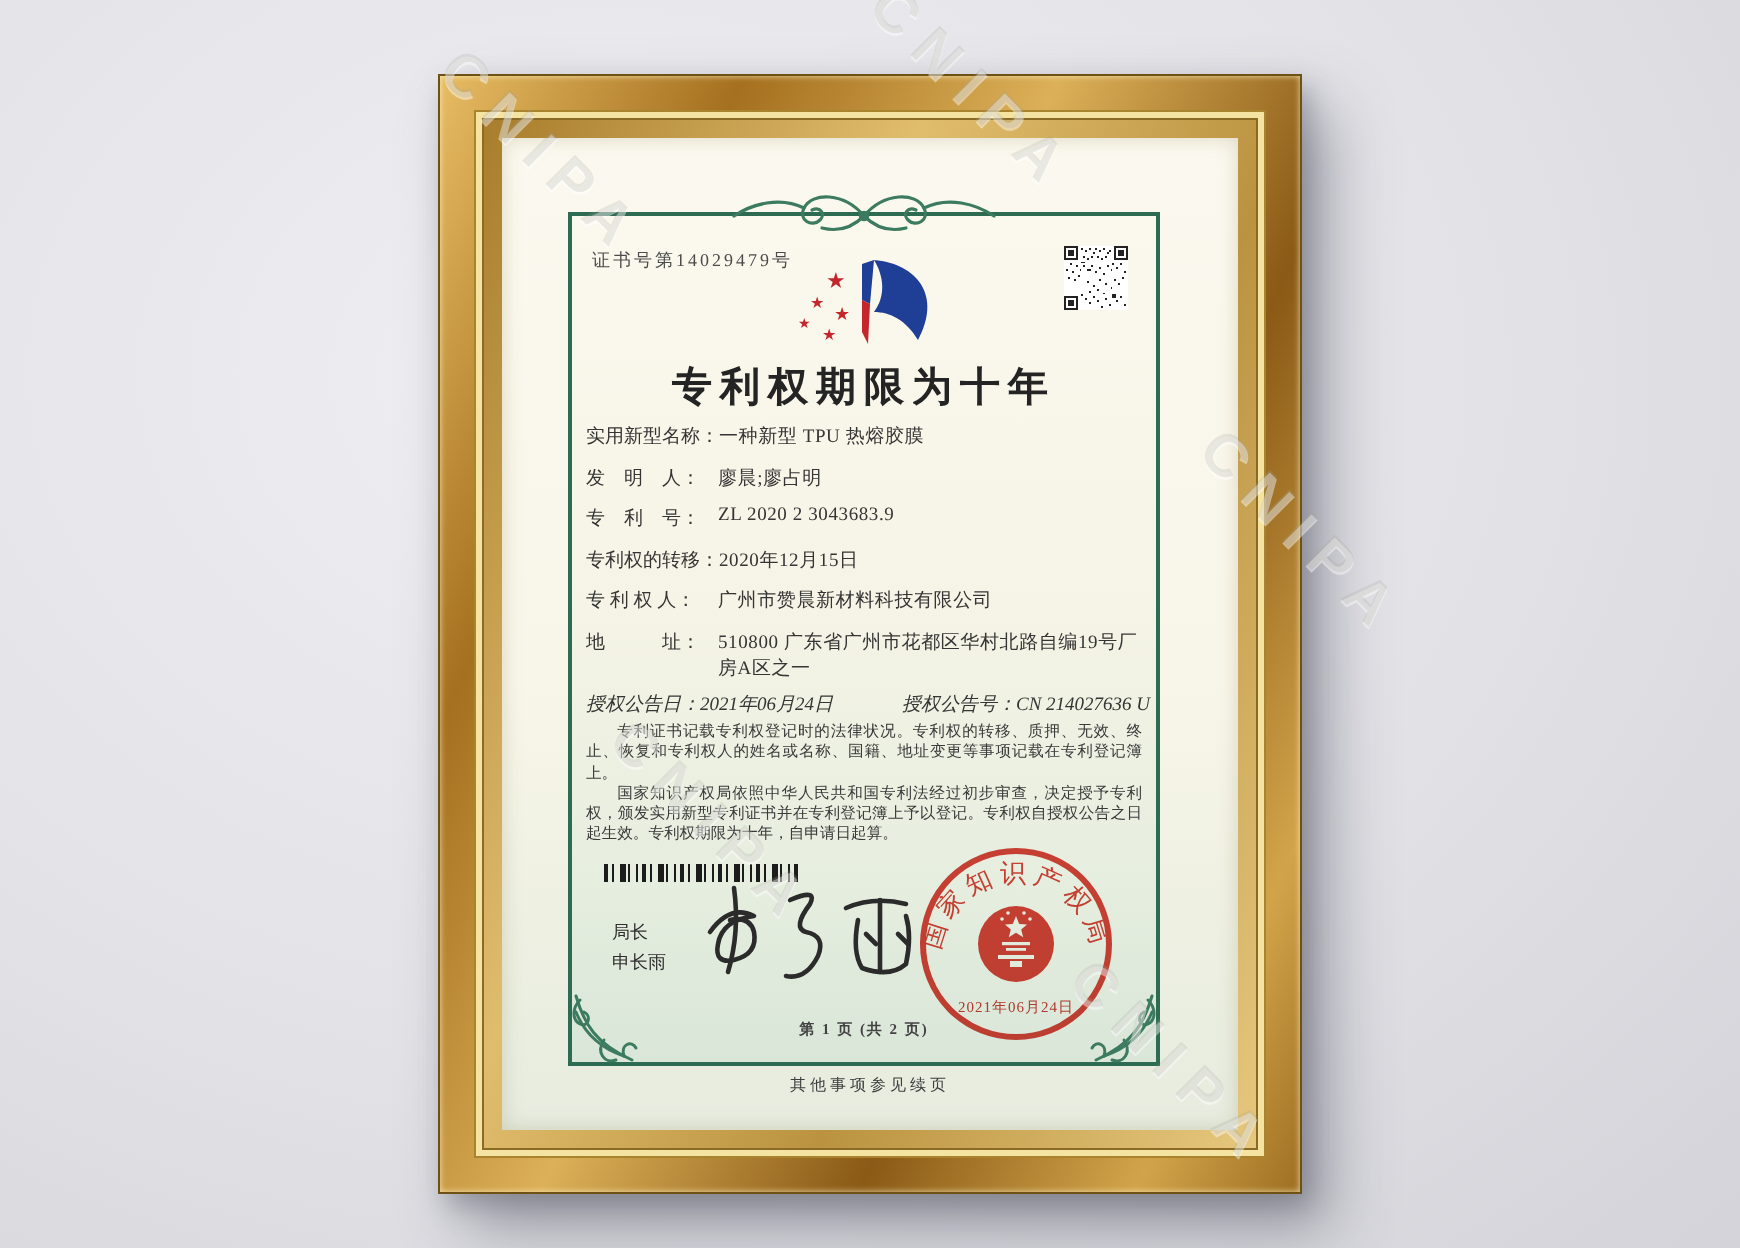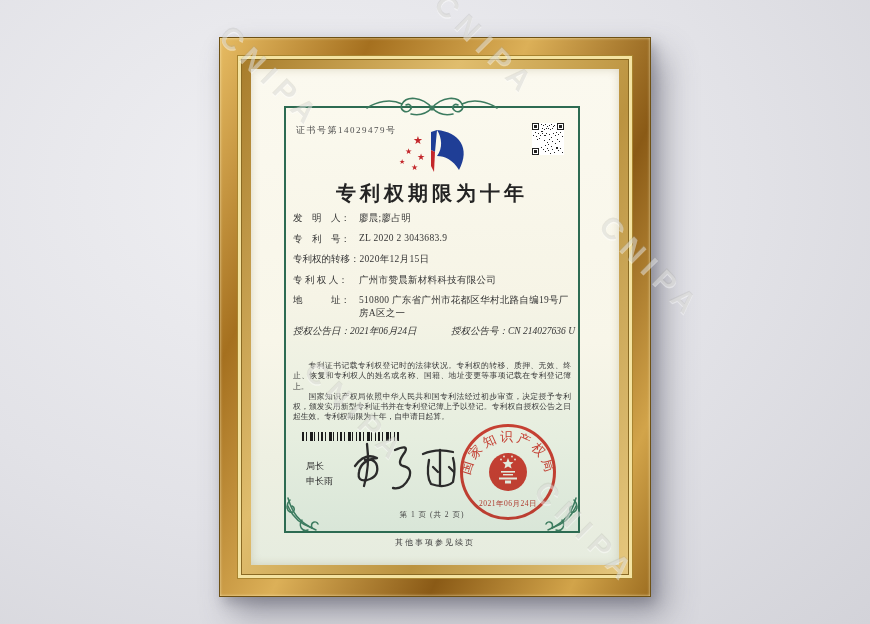--- a/index.html
+++ b/index.html
@@ -62,21 +62,21 @@
       #1c1c1c 16px 17px, transparent 17px 19px); }
 
   .director { position:absolute; left:20px; top:351px; font-size:9px; color:#2e2e2e; line-height:15px; }
   .signature { position:absolute; left:55px; top:330px; }
   .seal { position:absolute; left:172px; top:314px; width:100px; height:100px; z-index:5;
     mix-blend-mode:multiply; opacity:0.93; }
   .seal-date { position:absolute; left:0; right:0; top:77px; text-align:center;
     font-size:7.5px; color:#c53125; letter-spacing:0.5px; }
 
   .page-footer { position:absolute; left:0; right:0; top:402px; text-align:center;
-    font-size:7.5px; letter-spacing:1px; color:#444; }
+    font-size:7.5px; letter-spacing:1px; color:#444;font-weight:bold; }
   .note { position:absolute; left:0; right:0; top:468px; text-align:center;
     font-size:8px; letter-spacing:2px; color:#3e3e3e; }
 </style>
 </head>
 <body>
 
 <div class="canvas">
 
   <span class="wm wm1">CNIPA</span>
   <span class="wm wm2">CNIPA</span>
@@ -210,20 +210,23 @@
                   <rect x="13" y="23" width="1" height="1"></rect>
             <rect x="17" y="22" width="1" height="1"></rect>
                   <rect x="20" y="24" width="1" height="1"></rect>
           </g>
         </svg>
 
         <div class="title">专利权期限为十年</div>
 
         <div class="fields">
           <div class="f-row">
+            <span class="f-label">实用新型名称：</span><span class="f-value">一种新型 TPU 热熔胶膜</span>
+          </div>
+          <div class="f-row">
             <span class="f-label">发　明　人：</span><span class="f-value">廖晨;廖占明</span>
           </div>
           <div class="f-row">
             <span class="f-label">专　利　号：</span><span class="f-value">ZL 2020 2 3043683.9</span>
           </div>
           <div class="f-row">
             <span class="f-label">专利权的转移：</span><span class="f-value">2020年12月15日</span>
           </div>
           <div class="f-row">
             <span class="f-label">专 利 权 人：</span><span class="f-value">广州市赞晨新材料科技有限公司</span>

